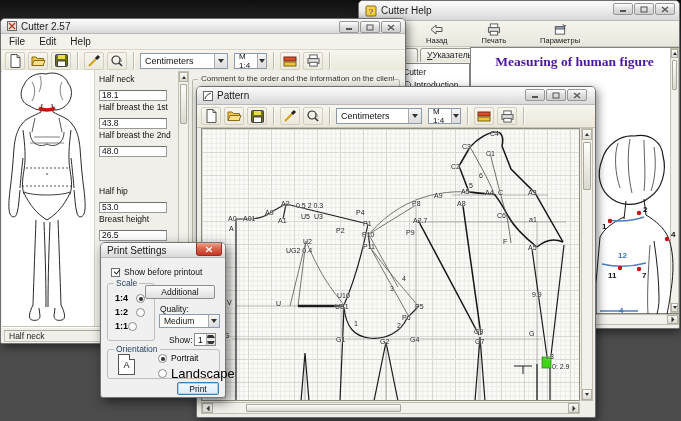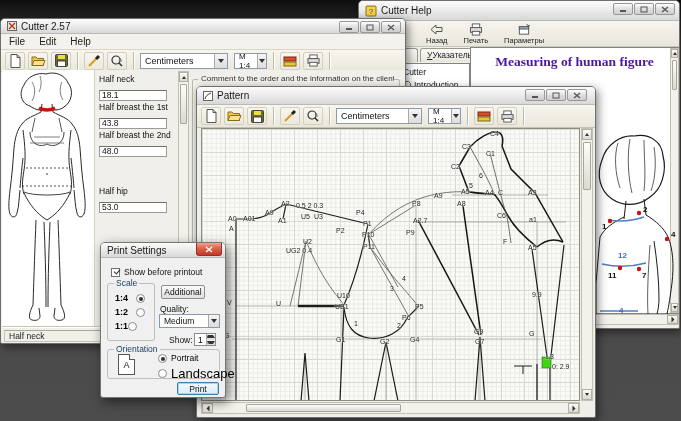--- a/index.html
+++ b/index.html
@@ -73,21 +73,21 @@
     background-size:23px 23px, 23px 23px, 4.6px 4.6px, 4.6px 4.6px; overflow:hidden; }
   #pattern-labels { position:absolute; inset:0; pointer-events:none; }
   #pattern-labels span { position:absolute; font-size:7px; line-height:7px; color:#1a1a1a;
     text-shadow:0 0 2px #fff, 0 0 2px #fff; white-space:nowrap; }
   #pat-vscroll { left:384px; top:41px; width:12px; height:273px; }
   #pat-hscroll { left:4px; top:315px; width:379px; height:12px; }
 
   
   #help-win { left:358px; top:0; width:322px; height:329px; }
   #help-win .titlebar { height:20px; }
-  #help-toolbar { display:flex; align-items:flex-start; gap:10px; padding:2px 18px 1px 64px; height:26px;
+  #help-toolbar { display:flex; align-items:flex-start; gap:28px; padding:2px 18px 1px 64px; height:26px;
     background:linear-gradient(#f6f4ee,#e9e6dc); border-bottom:1px solid #c9c6ba; }
   .hbtn { display:flex; flex-direction:column; align-items:center; gap:0; font-size:7.5px; color:#222; padding:0 3px; }
   #help-body { position:absolute; left:1px; top:46px; width:319px; height:267px; }
   #help-tabs { position:absolute; left:44px; top:1px; display:flex; gap:2px; }
   .htab { height:14px; padding:1px 6px; font-size:8.5px; color:#222; background:linear-gradient(#fdfdfb,#e8e5da);
     border:1px solid #9a978b; border-bottom:none; border-radius:3px 3px 0 0; }
   .htab u { text-decoration:underline; }
   #help-tree { position:absolute; left:28px; top:16px; width:82px; height:230px; background:#fff;
     border:1px solid #828282; font-size:8.5px; color:#111; padding:3px 0 0 10px; }
   .tree-item { display:flex; align-items:center; gap:3px; margin-bottom:3px; white-space:nowrap; }
@@ -412,20 +412,24 @@
             <div class="meas-label">Half breast the 2nd</div>
             <input class="meas-field" value="48.0" style="">
           </div>
 
 
           <div class="meas-row" style="position: absolute; top: 116px;">
             <div class="meas-label">Half hip</div>
             <input class="meas-field" value="53.0" style="">
           </div>
 
+          <div class="meas-row" style="position: absolute; top: 144px;">
+            <div class="meas-label">Breast height</div>
+            <input class="meas-field" value="26.5" style="">
+          </div>
         </div>
       <div class="sb" id="meas-scroll" style="position:absolute">
         <div class="arr" style="top:0;height:10px">
             <div class="tri" style="transform:rotate(180deg);border-left-width:2.5px;border-right-width:2.5px;border-top-width:3px"></div>
           </div>
         <div class="arr" style="bottom:0;height:10px">
             <div class="tri" style="border-left-width:2.5px;border-right-width:2.5px;border-top-width:3px"></div>
           </div>
         <div class="thumb" style="left:1px;top:12px;width:7px;height:40px"></div>
       </div>
@@ -686,21 +690,21 @@
       <div style="position:absolute;left:7px;top:23px;display:flex;align-items:center;gap:8px">
         <span style="font-size:9px;font-weight:bold">1:2</span>
         <div class="radio"></div>
       </div>
       <div style="position:absolute;left:7px;top:37px;display:flex;align-items:center;">
         <span style="font-size:9px;font-weight:bold">1:1</span>
         <div class="radio"></div>
       </div>
     </div>
 
-    <div class="dbtn" style="left:60px;top:42px;width:44px;height:14px">
+    <div class="dbtn" style="left:44px;top:42px;width:70px;height:14px">
       <span>Additional</span>
     </div>
     <div class="dlg-label" style="left:59px;top:61px">Quality:</div>
     <div class="combo" style="position:absolute;left:58px;top:71px;width:61px;height:14px">
       <span style="font-size:8.5px">Medium</span>
       <div class="arrowbox" style="width:11px">
           <div class="tri"></div>
         </div>
     </div>
     <div class="dlg-label" style="left:68px;top:92px">Show:</div>

